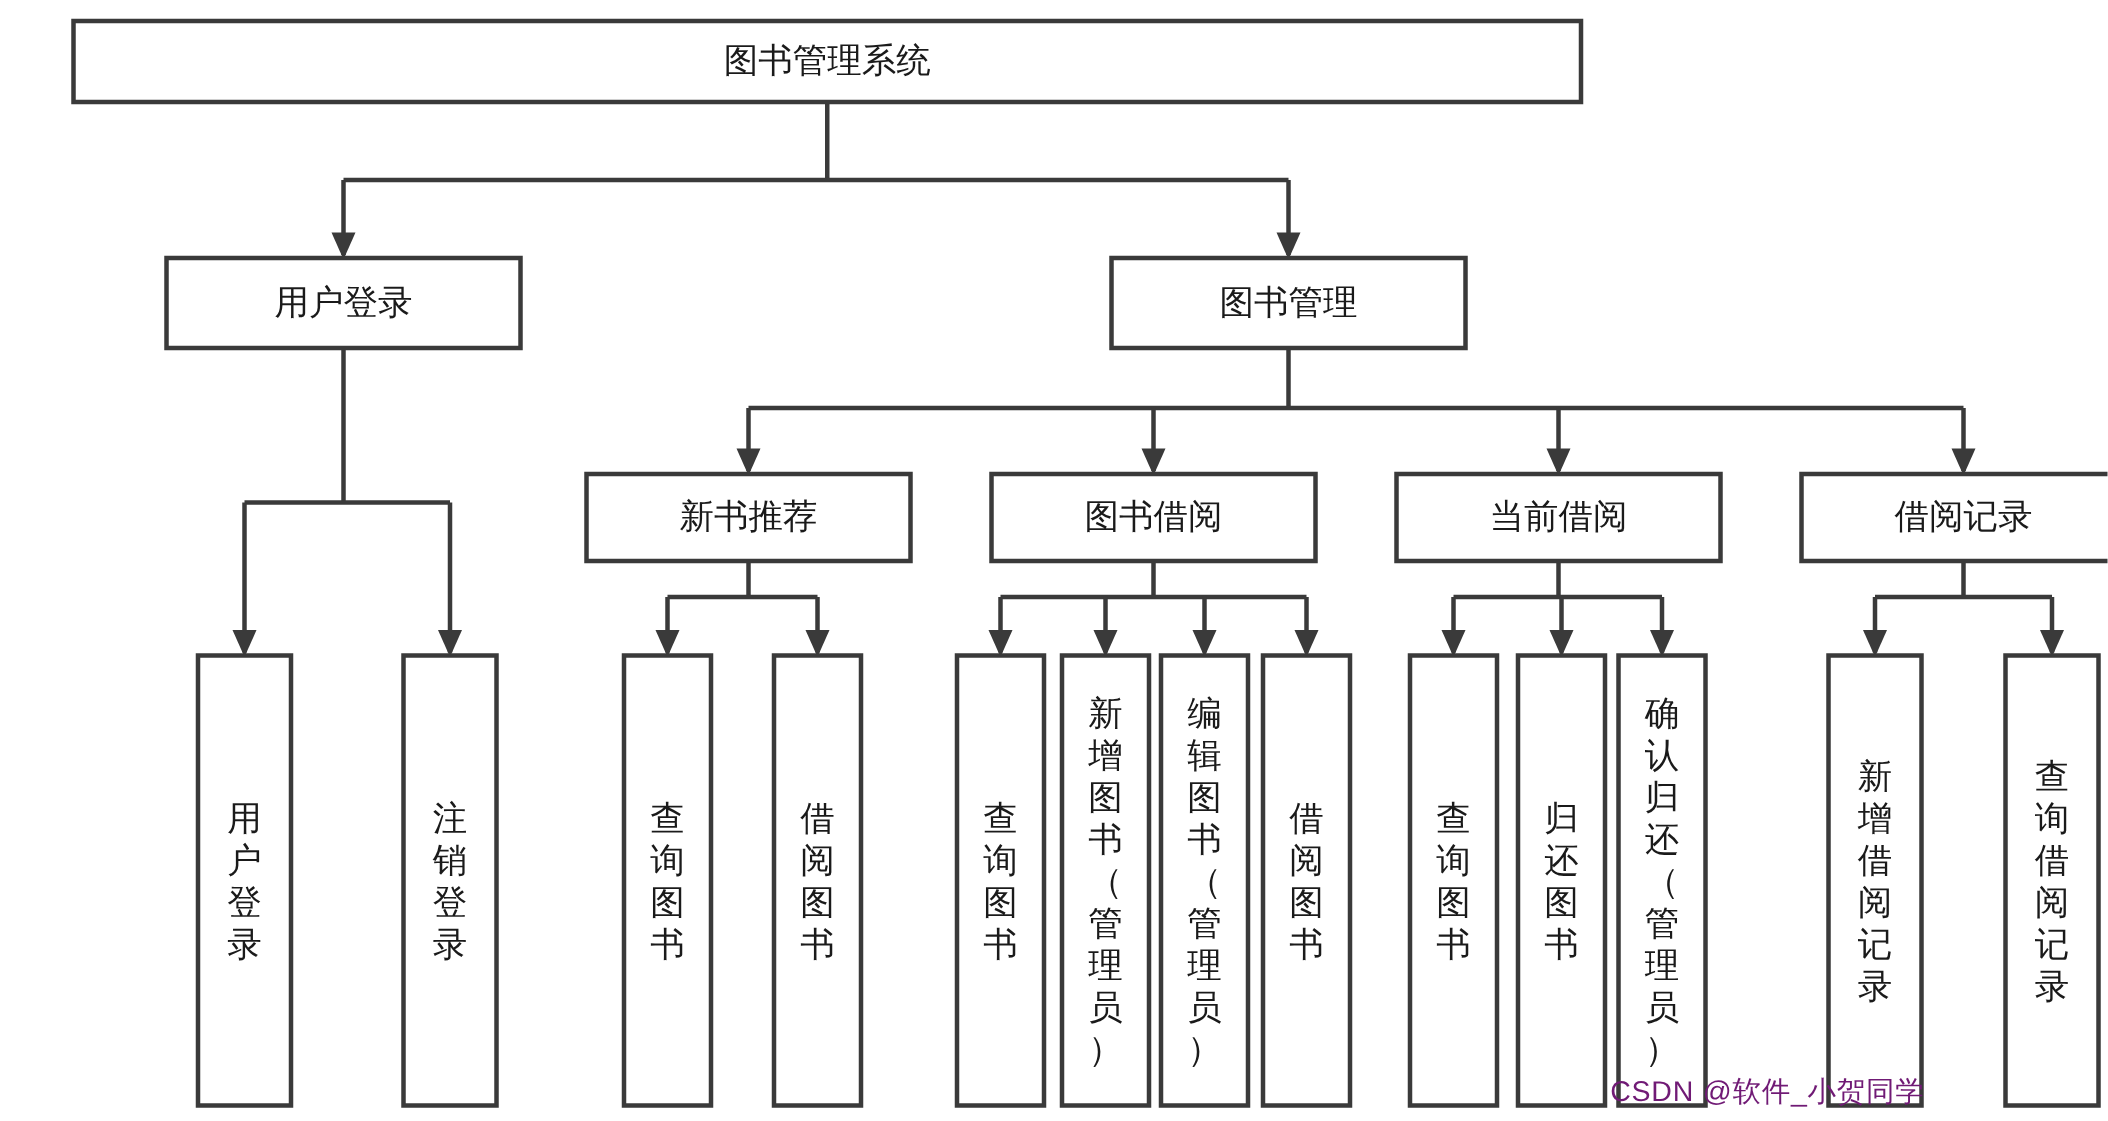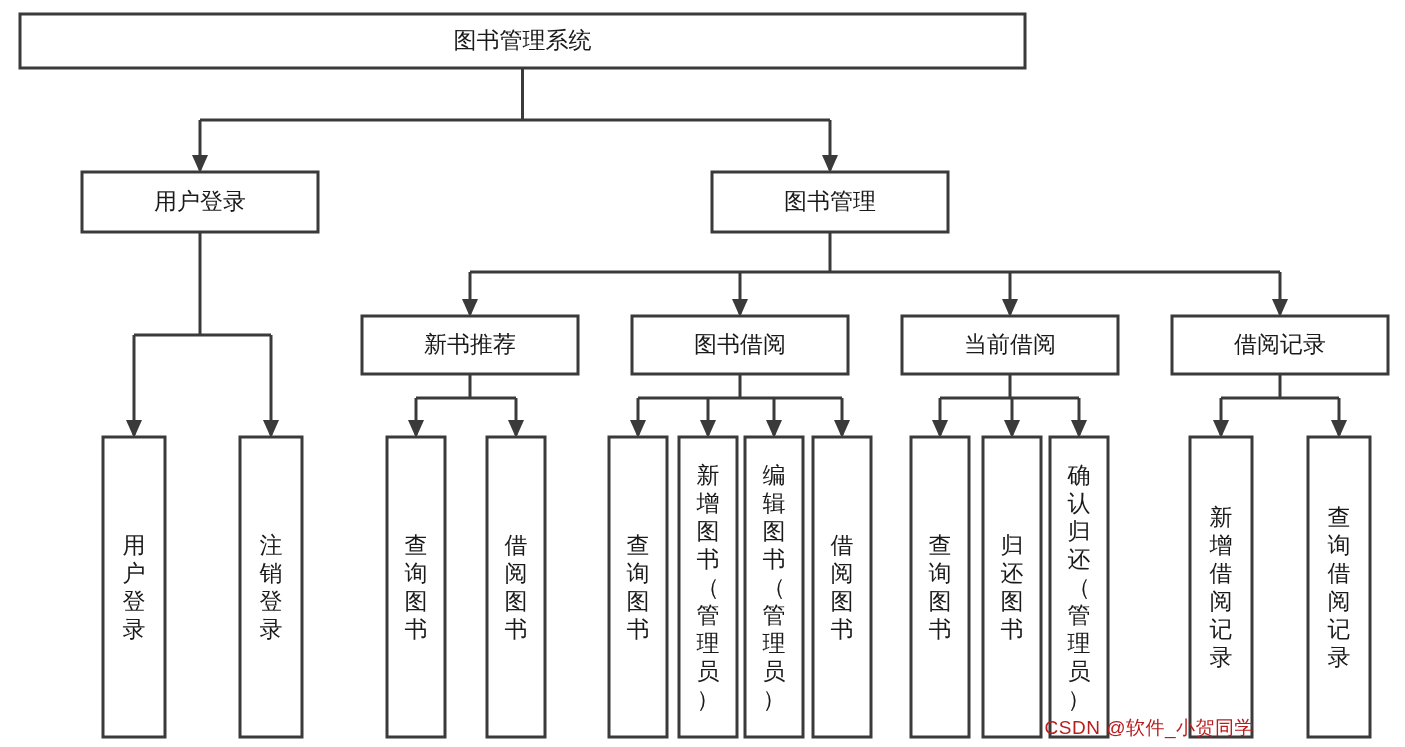--- a/index.html
+++ b/index.html
@@ -11,20 +11,21 @@
     width: 1405px;
     height: 747px;
     font-family: "Liberation Sans", "DejaVu Sans", sans-serif;
     overflow: hidden;
     position: relative;
   }
   #diagram-root {
     position: relative;
     width: 1264px;
     height: 747px;
+    margin-left: 29px;
   }
   svg.diagram-canvas {
     position: absolute;
     left: 0;
     top: 0;
     width: 1405px;
     height: 747px;
   }
   .node-rect {
     fill: #ffffff;
@@ -53,21 +54,21 @@
     font-size: 23px;
     fill: #1a1a1a;
     text-anchor: middle;
   }
   .watermark {
     position: absolute;
     right: 10px;
     bottom: 6px;
     font-family: "Liberation Sans", "DejaVu Sans", sans-serif;
     font-size: 19px;
-    color: #b91c1c;
+    color: #701a75;
     letter-spacing: 0.5px;
     white-space: nowrap;
     user-select: none;
   }
 </style>
 </head>
 <body>
 
 <div id="diagram-root">
   <svg class="diagram-canvas" viewBox="0 0 1405 747" xmlns="http://www.w3.org/2000/svg">

